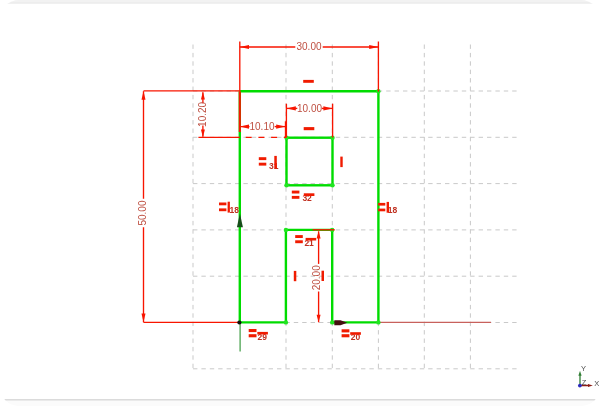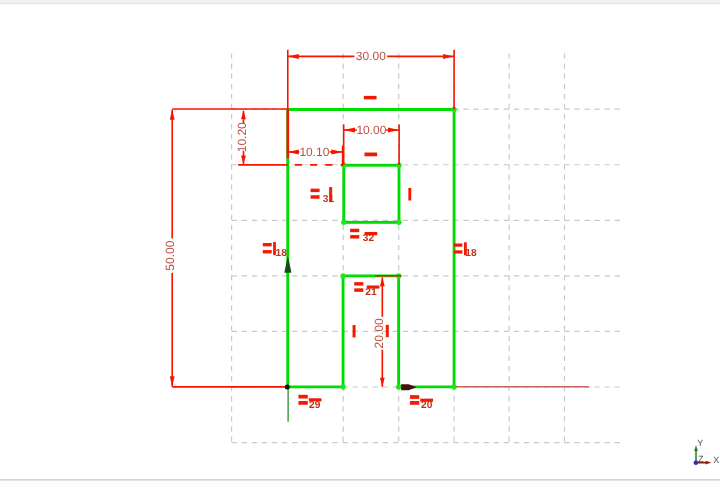--- a/index.html
+++ b/index.html
@@ -1,17 +1,17 @@
 <!DOCTYPE html>
 <html><head>
 <meta charset="utf-8">
 <style>
   html,body{margin:0;padding:0;background:#ffffff;}
   .page{position:relative;width:600px;height:406px;background:#ffffff;overflow:hidden;
-        font-family:"Liberation Sans", sans-serif;}
+        font-family:"Liberation Sans", sans-serif;border-radius:19px;}
   svg{position:absolute;left:0;top:0;}
   .dimtxt{font-family:"Liberation Sans", sans-serif;font-size:10px;fill:#be4e40;}
   .ictxt{font-family:"Liberation Sans", sans-serif;font-size:8.5px;font-weight:bold;fill:#c03020;}
   .axtxt{font-family:"Liberation Sans", sans-serif;font-size:7.5px;fill:#4f4f4f;}
 </style>
 </head>
 <body>
 <div class="page">
 <svg width="600" height="406" viewBox="0 0 600 406">
 

